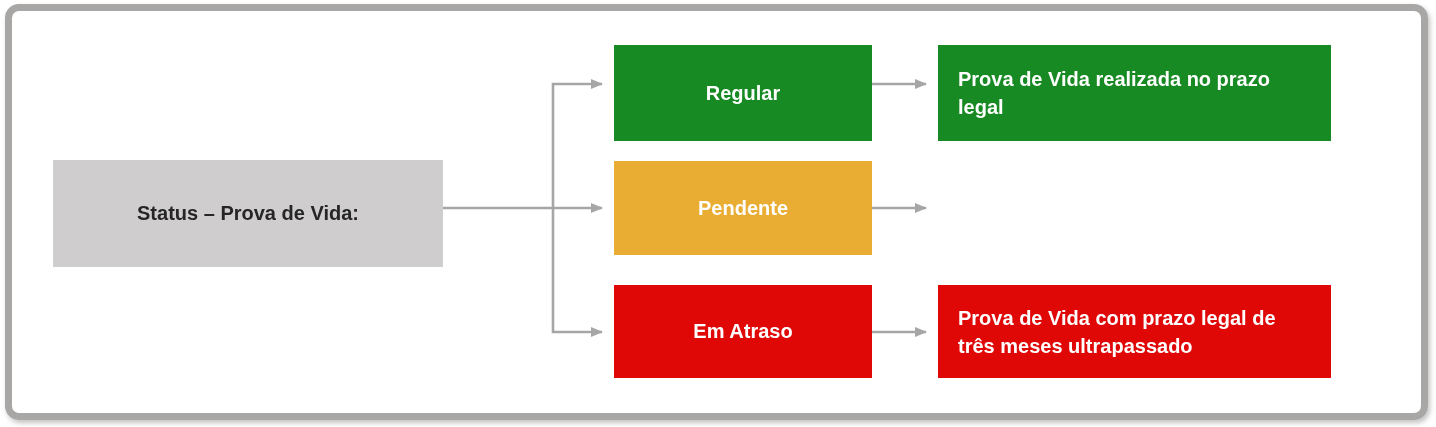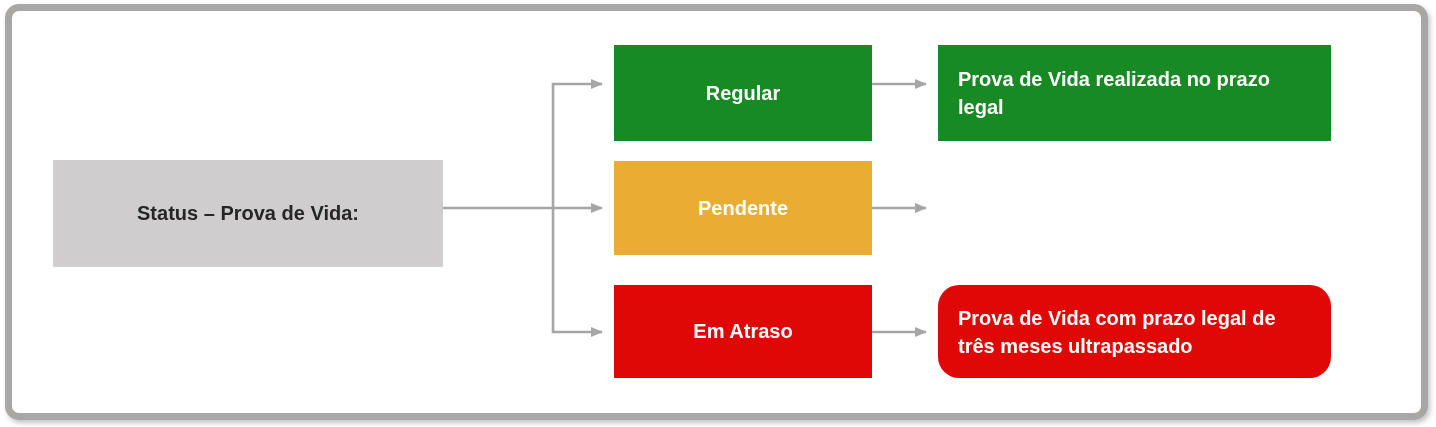--- a/index.html
+++ b/index.html
@@ -95,17 +95,17 @@
     <span>Prova de Vida realizada no prazo legal</span>
   </div>
 
   <div class="node node-status row-1" style="background: rgb(233, 173, 51);">
     <span>Pendente</span>
   </div>
 
   <div class="node node-status row-2" style="background: rgb(224, 7, 7);">
     <span>Em Atraso</span>
   </div>
-  <div class="node node-desc row-2" style="background: rgb(224, 7, 7); border-radius: 21px;">
+  <div class="node node-desc row-2" style="background: rgb(224, 7, 7);">
     <span>Prova de Vida com prazo legal de três meses ultrapassado</span>
   </div>
 
 </div>
 
 </body></html>

